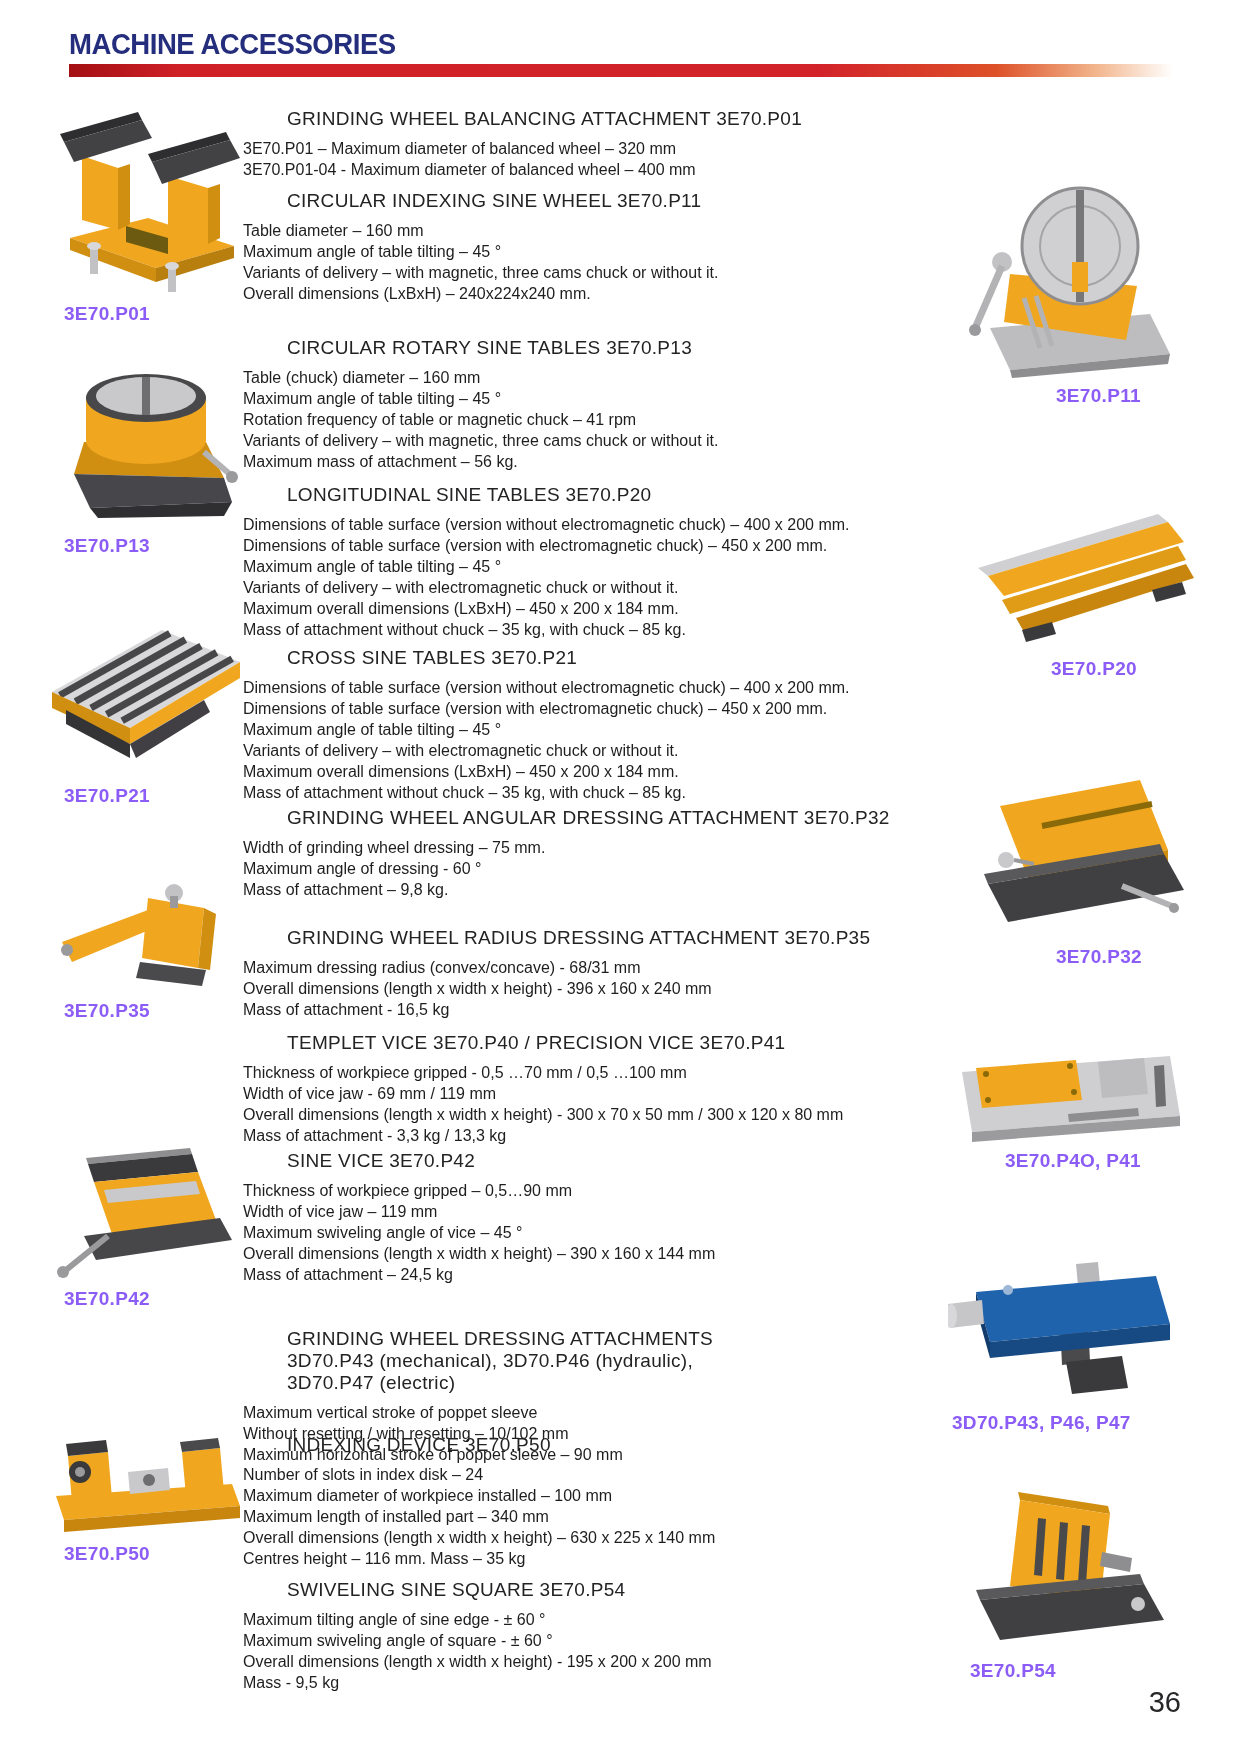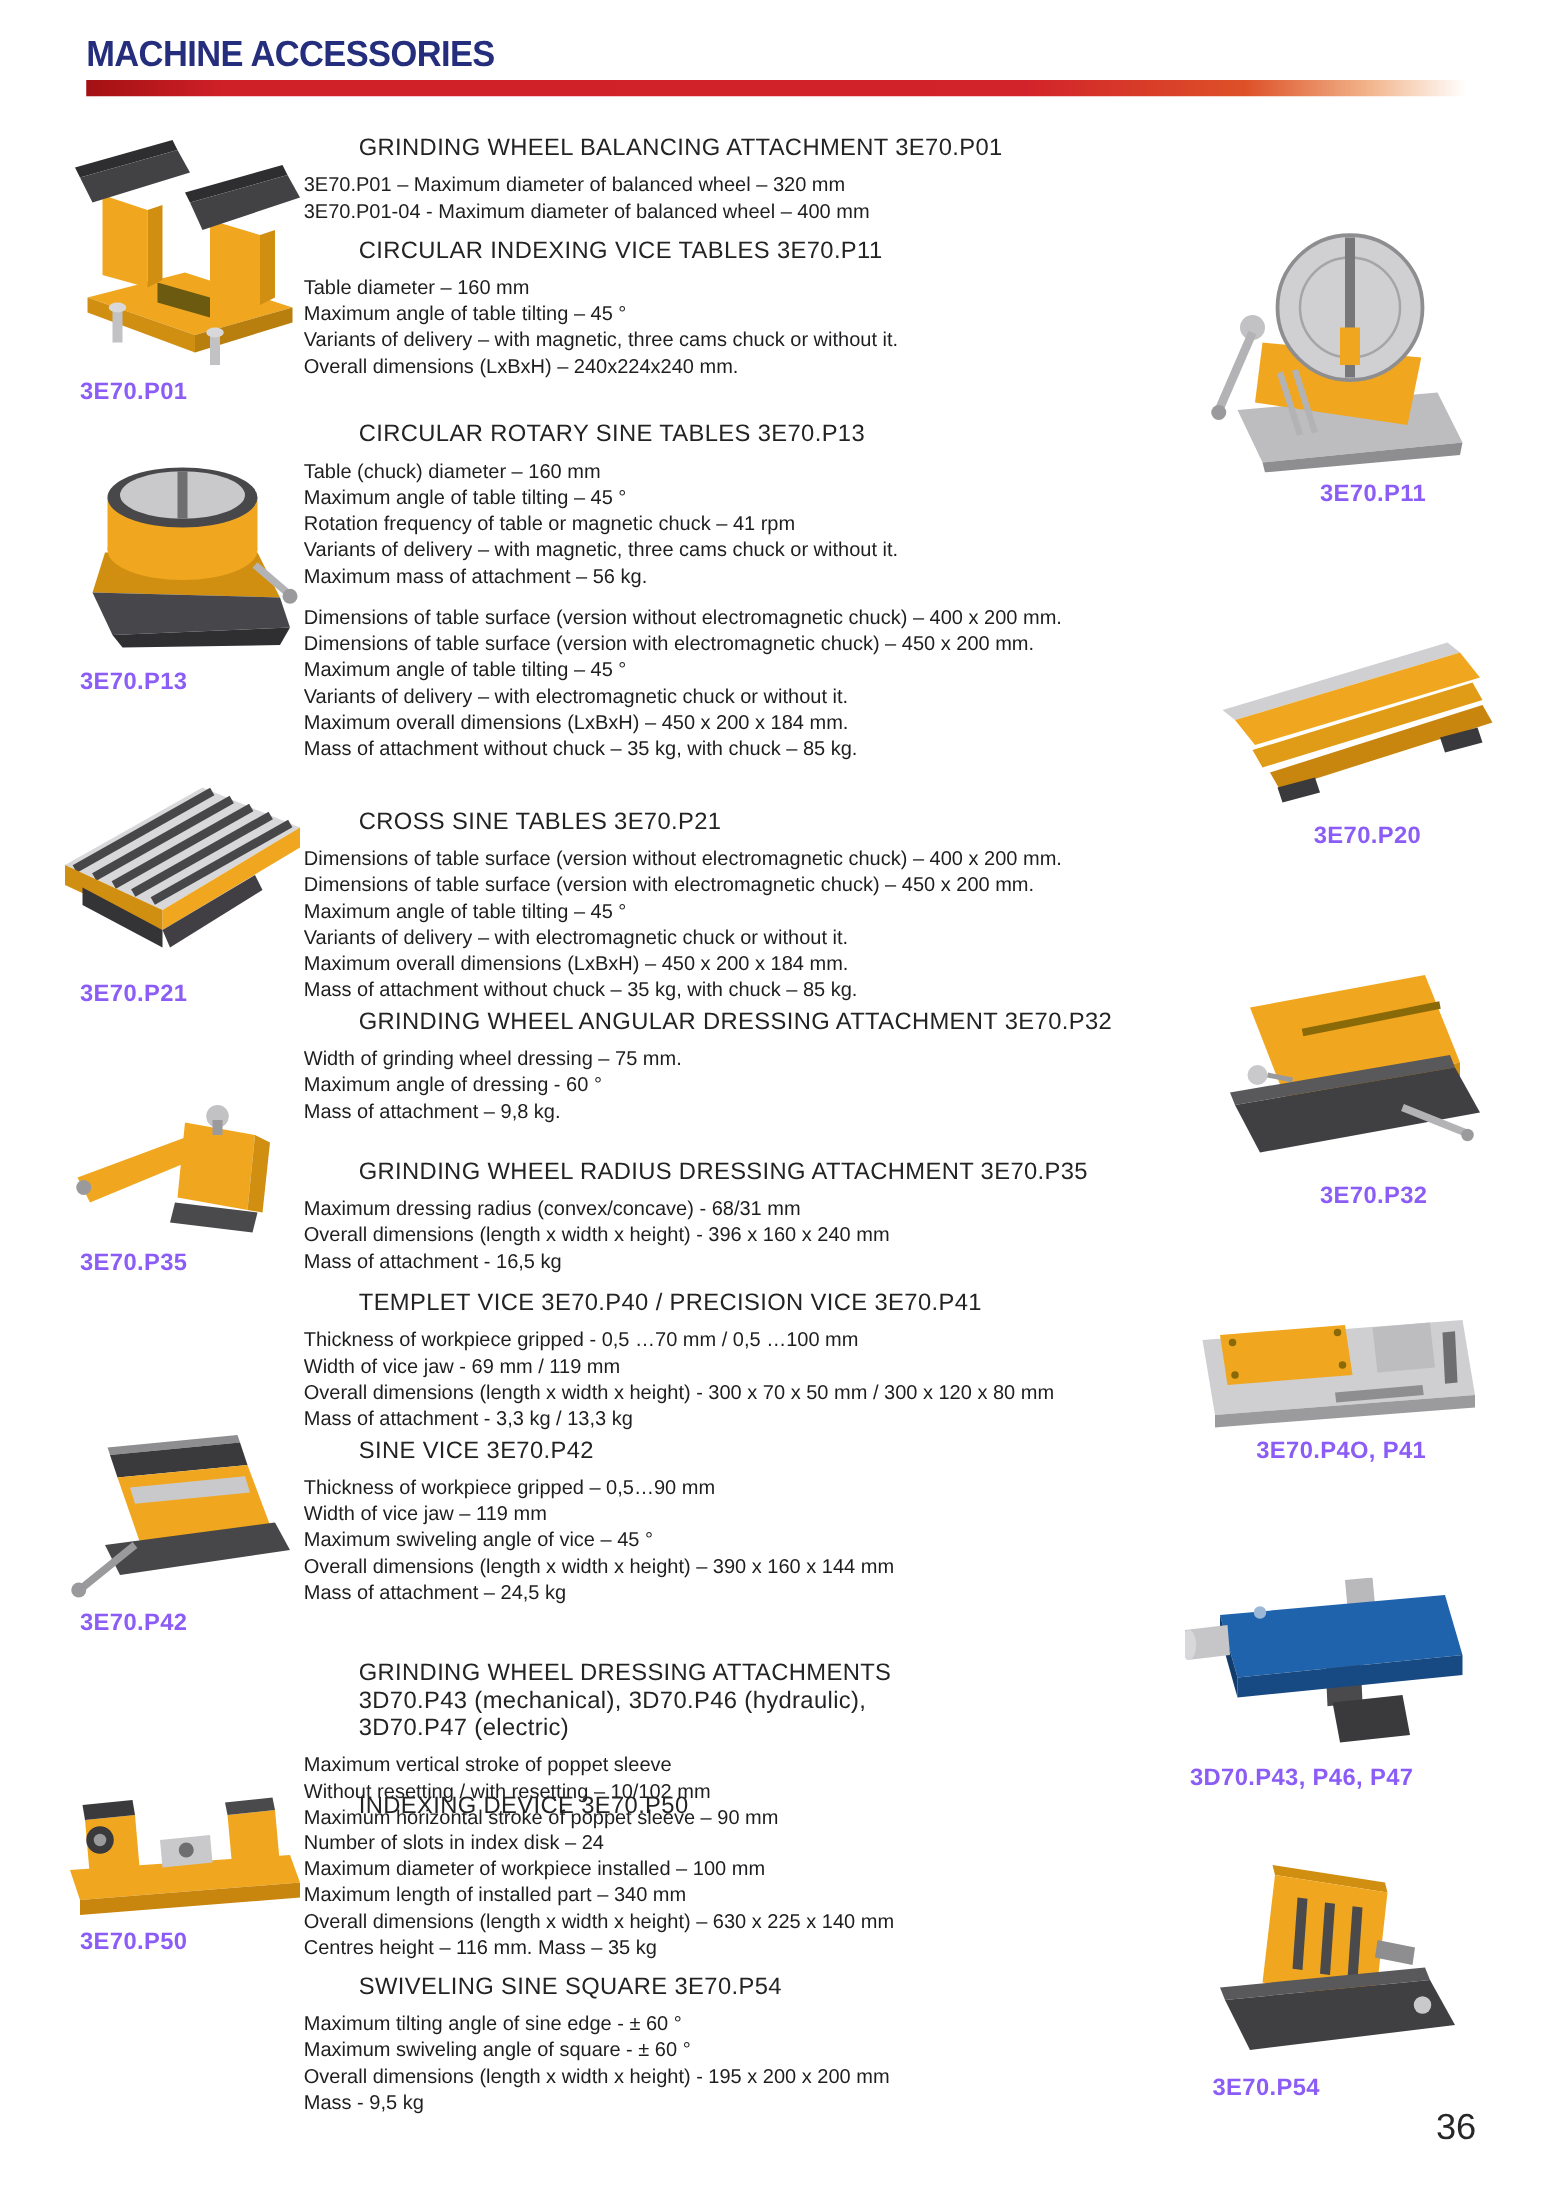--- a/index.html
+++ b/index.html
@@ -28,38 +28,41 @@
   <main>
     <section class="section" style="top:108px">
         <div class="sec-title">
           <div class="title-line">GRINDING WHEEL BALANCING ATTACHMENT 3E70.P01</div>
         </div>
         <div class="spec">3E70.P01 – Maximum diameter of balanced wheel – 320 mm</div>
         <div class="spec">3E70.P01-04 - Maximum diameter of balanced wheel – 400 mm</div>
       </section>
     <section class="section" style="top:190px">
         <div class="sec-title">
-          <div class="title-line">CIRCULAR INDEXING VICE TABLES 3E70.P11</div>
+          <div class="title-line">CIRCULAR INDEXING SINE WHEEL 3E70.P11</div>
         </div>
         <div class="spec">Table diameter – 160 mm</div>
         <div class="spec">Maximum angle of table tilting – 45 °</div>
         <div class="spec">Variants of delivery – with magnetic, three cams chuck or without it.</div>
         <div class="spec">Overall dimensions (LxBxH) – 240x224x240 mm.</div>
       </section>
     <section class="section" style="top:337px">
         <div class="sec-title">
           <div class="title-line">CIRCULAR ROTARY SINE TABLES 3E70.P13</div>
         </div>
         <div class="spec">Table (chuck) diameter – 160 mm</div>
         <div class="spec">Maximum angle of table tilting – 45 °</div>
         <div class="spec">Rotation frequency of table or magnetic chuck – 41 rpm</div>
         <div class="spec">Variants of delivery – with magnetic, three cams chuck or without it.</div>
         <div class="spec">Maximum mass of attachment – 56 kg.</div>
       </section>
     <section class="section" style="top:484px">
+        <div class="sec-title">
+          <div class="title-line">LONGITUDINAL SINE TABLES 3E70.P20</div>
+        </div>
         <div class="spec">Dimensions of table surface (version without electromagnetic chuck) – 400 x 200 mm.</div>
         <div class="spec">Dimensions of table surface (version with electromagnetic chuck) – 450 x 200 mm.</div>
         <div class="spec">Maximum angle of table tilting – 45 °</div>
         <div class="spec">Variants of delivery – with electromagnetic chuck or without it.</div>
         <div class="spec">Maximum overall dimensions (LxBxH) – 450 x 200 x 184 mm.</div>
         <div class="spec">Mass of attachment without chuck – 35 kg, with chuck – 85 kg.</div>
       </section>
     <section class="section" style="top:647px">
         <div class="sec-title">
           <div class="title-line">CROSS SINE TABLES 3E70.P21</div>

